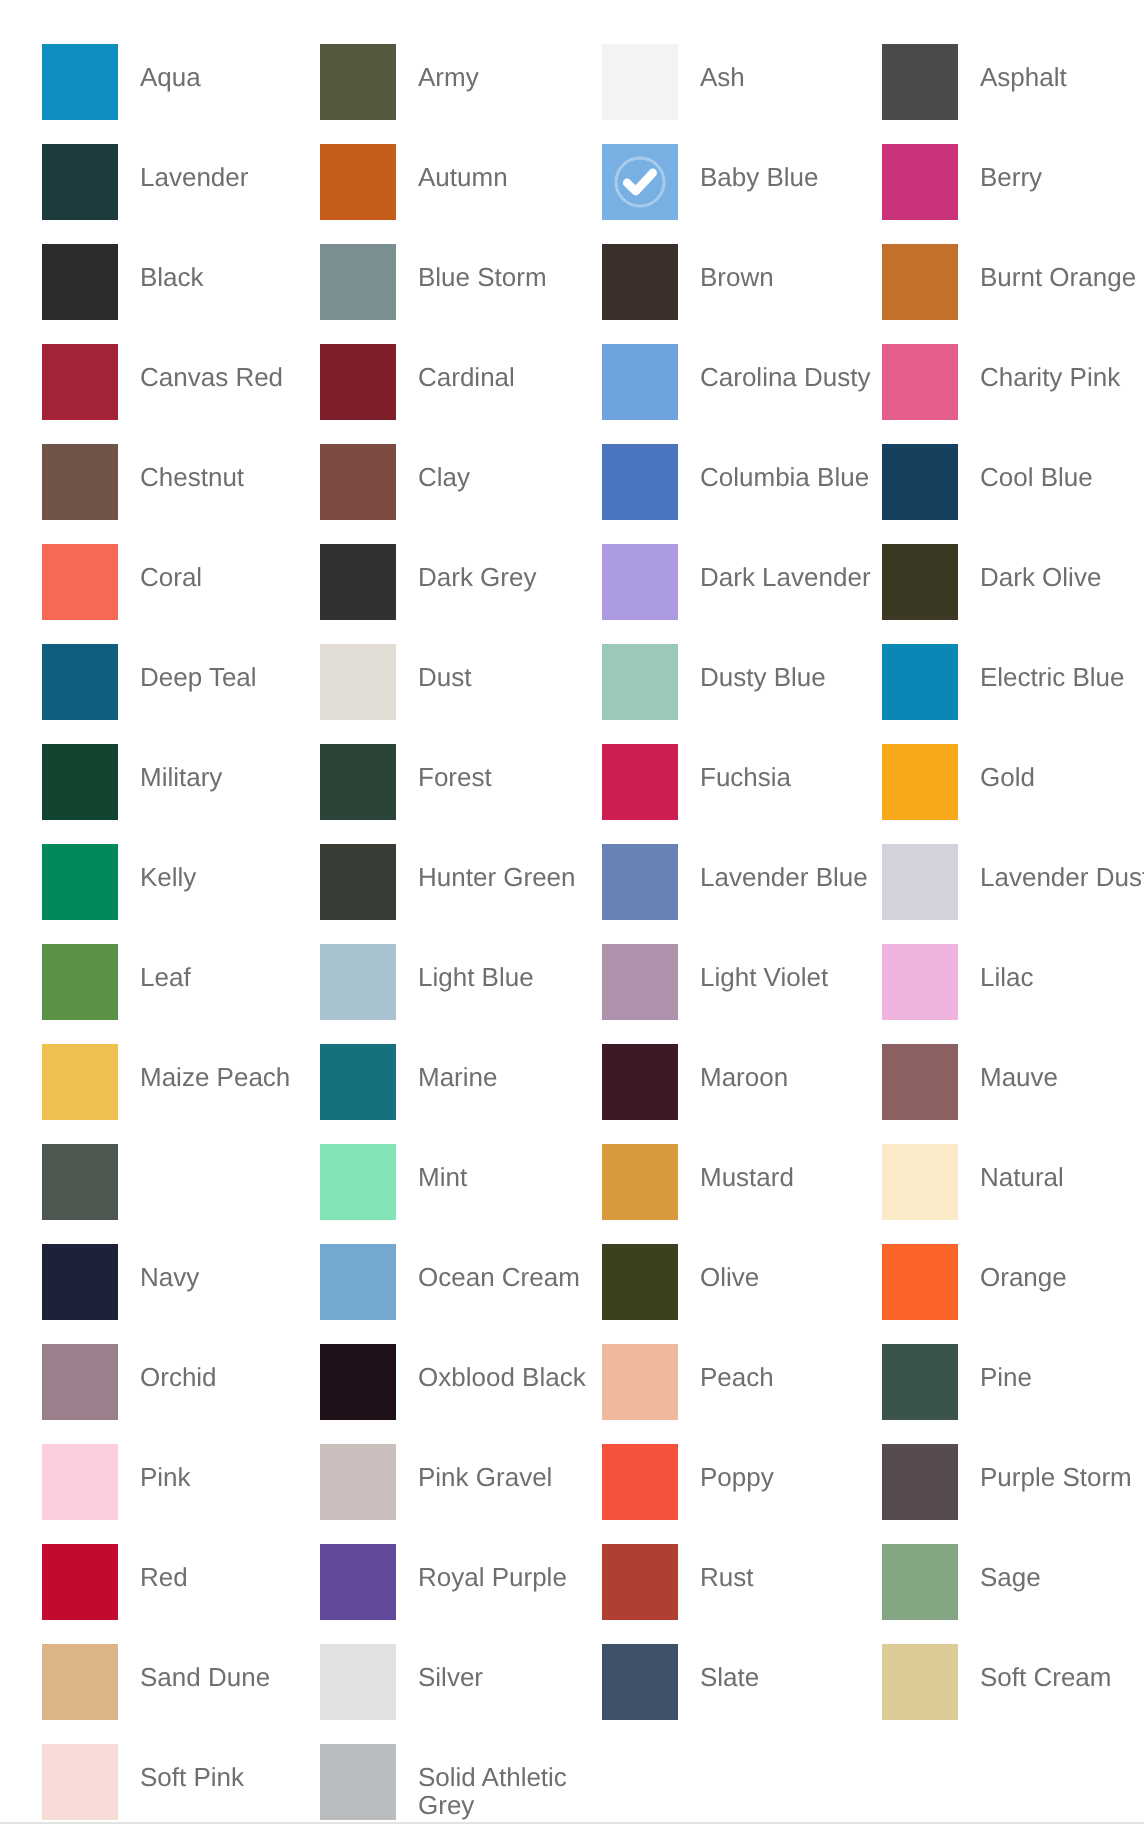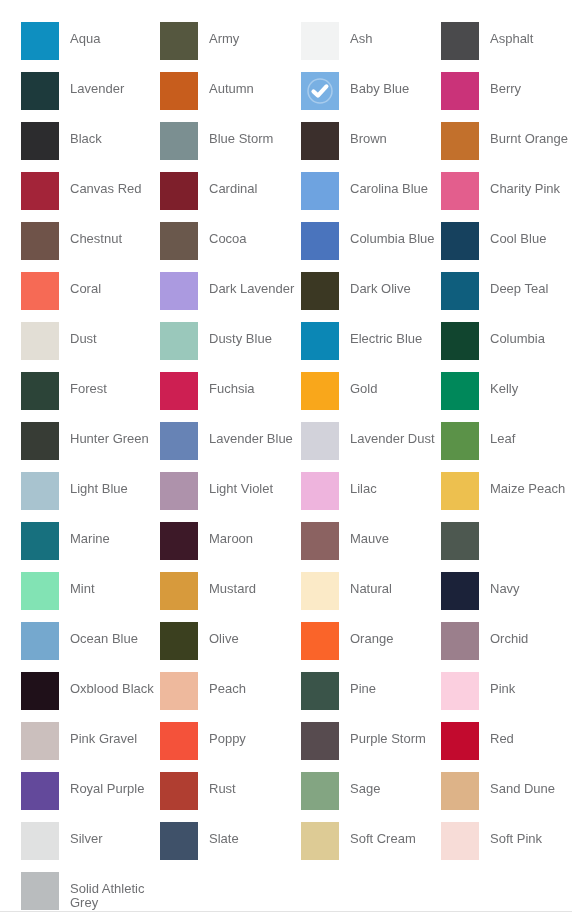--- a/index.html
+++ b/index.html
@@ -143,46 +143,50 @@
     <div class="color-option col-1" role="radio" aria-checked="false">
       <div class="swatch" style="background-color: rgb(163, 36, 57);"></div>
       <span class="color-label">Canvas Red</span>
     </div>
     <div class="color-option col-2" role="radio" aria-checked="false">
       <div class="swatch" style="background-color: rgb(126, 31, 43);"></div>
       <span class="color-label">Cardinal</span>
     </div>
     <div class="color-option col-3" role="radio" aria-checked="false">
       <div class="swatch" style="background-color: rgb(110, 163, 224);"></div>
-      <span class="color-label">Carolina Blue</span>
+      <span class="color-label">Carolina Dusty</span>
     </div>
     <div class="color-option col-4" role="radio" aria-checked="false">
       <div class="swatch" style="background-color: rgb(227, 94, 141);"></div>
       <span class="color-label">Charity Pink</span>
     </div>
     <div class="color-option col-1" role="radio" aria-checked="false">
       <div class="swatch" style="background-color: rgb(111, 83, 73);"></div>
       <span class="color-label">Chestnut</span>
     </div>
-    <div class="color-option col-3" role="radio" aria-checked="false">
-      <div class="swatch" style="background-color: rgb(106, 88, 76);"></div>
-      <span class="color-label">Cocoa</span>
+    <div class="color-option col-2" role="radio" aria-checked="false">
+      <div class="swatch" style="background-color: rgb(123, 74, 65);"></div>
+      <span class="color-label">Clay</span>
     </div>
     <div class="color-option col-4" role="radio" aria-checked="false">
       <div class="swatch" style="background-color: rgb(74, 116, 189);"></div>
       <span class="color-label">Columbia Blue</span>
     </div>
     <div class="color-option col-1" role="radio" aria-checked="false">
       <div class="swatch" style="background-color: rgb(22, 65, 94);"></div>
       <span class="color-label">Cool Blue</span>
     </div>
     <div class="color-option col-2" role="radio" aria-checked="false">
       <div class="swatch" style="background-color: rgb(246, 106, 85);"></div>
       <span class="color-label">Coral</span>
     </div>
+    <div class="color-option col-3" role="radio" aria-checked="false">
+      <div class="swatch" style="background-color: rgb(49, 49, 51);"></div>
+      <span class="color-label">Dark Grey</span>
+    </div>
     <div class="color-option col-4" role="radio" aria-checked="false">
       <div class="swatch" style="background-color: rgb(171, 154, 224);"></div>
       <span class="color-label">Dark Lavender</span>
     </div>
     <div class="color-option col-1" role="radio" aria-checked="false">
       <div class="swatch" style="background-color: rgb(59, 56, 35);"></div>
       <span class="color-label">Dark Olive</span>
     </div>
     <div class="color-option col-2" role="radio" aria-checked="false">
       <div class="swatch" style="background-color: rgb(15, 94, 125);"></div>
@@ -195,21 +199,21 @@
     <div class="color-option col-4" role="radio" aria-checked="false">
       <div class="swatch" style="background-color: rgb(154, 200, 187);"></div>
       <span class="color-label">Dusty Blue</span>
     </div>
     <div class="color-option col-1" role="radio" aria-checked="false">
       <div class="swatch" style="background-color: rgb(11, 135, 181);"></div>
       <span class="color-label">Electric Blue</span>
     </div>
     <div class="color-option col-2" role="radio" aria-checked="false">
       <div class="swatch" style="background-color: rgb(17, 69, 47);"></div>
-      <span class="color-label">Columbia</span>
+      <span class="color-label">Military</span>
     </div>
     <div class="color-option col-3" role="radio" aria-checked="false">
       <div class="swatch" style="background-color: rgb(44, 68, 56);"></div>
       <span class="color-label">Forest</span>
     </div>
     <div class="color-option col-4" role="radio" aria-checked="false">
       <div class="swatch" style="background-color: rgb(205, 31, 82);"></div>
       <span class="color-label">Fuchsia</span>
     </div>
     <div class="color-option col-1" role="radio" aria-checked="false">
@@ -278,21 +282,21 @@
     <div class="color-option col-1" role="radio" aria-checked="false">
       <div class="swatch" style="background-color: rgb(251, 234, 199);"></div>
       <span class="color-label">Natural</span>
     </div>
     <div class="color-option col-2" role="radio" aria-checked="false">
       <div class="swatch" style="background-color: rgb(27, 34, 57);"></div>
       <span class="color-label">Navy</span>
     </div>
     <div class="color-option col-3" role="radio" aria-checked="false">
       <div class="swatch" style="background-color: rgb(117, 168, 206);"></div>
-      <span class="color-label">Ocean Blue</span>
+      <span class="color-label">Ocean Cream</span>
     </div>
     <div class="color-option col-4" role="radio" aria-checked="false">
       <div class="swatch" style="background-color: rgb(59, 64, 31);"></div>
       <span class="color-label">Olive</span>
     </div>
     <div class="color-option col-1" role="radio" aria-checked="false">
       <div class="swatch" style="background-color: rgb(250, 100, 41);"></div>
       <span class="color-label">Orange</span>
     </div>
     <div class="color-option col-2" role="radio" aria-checked="false">

